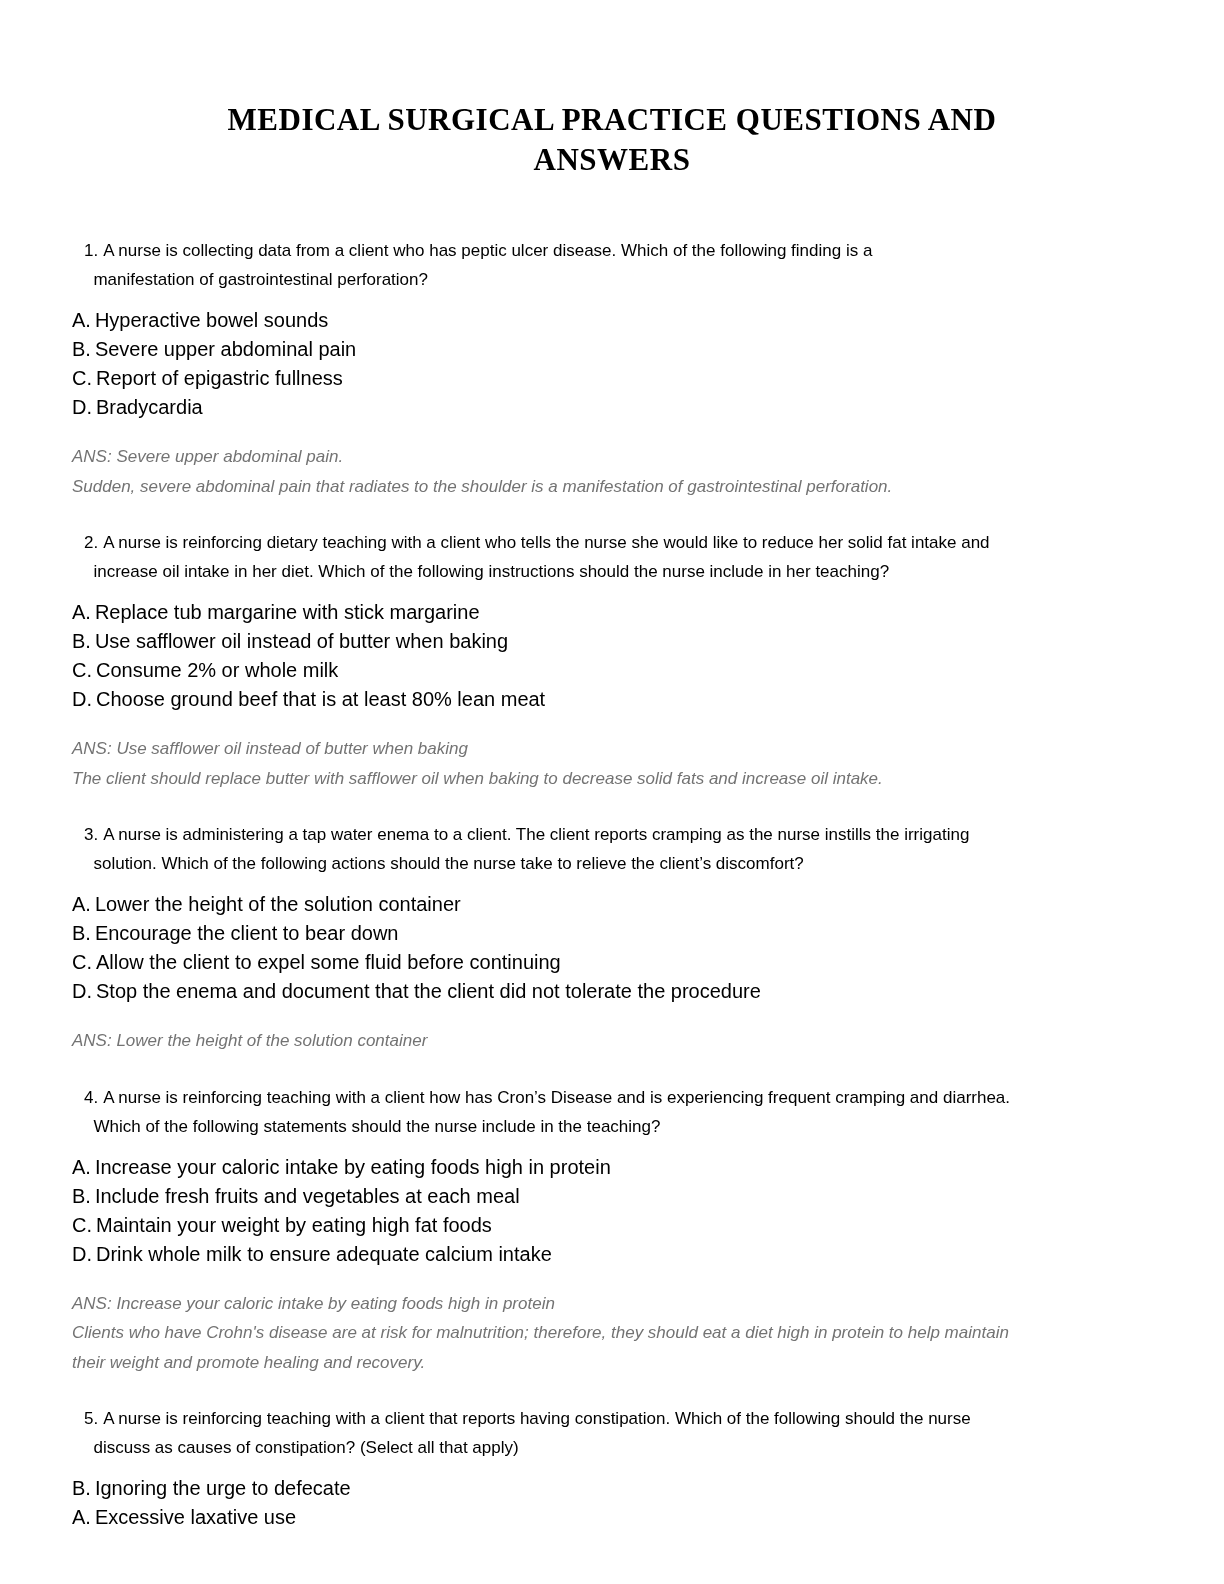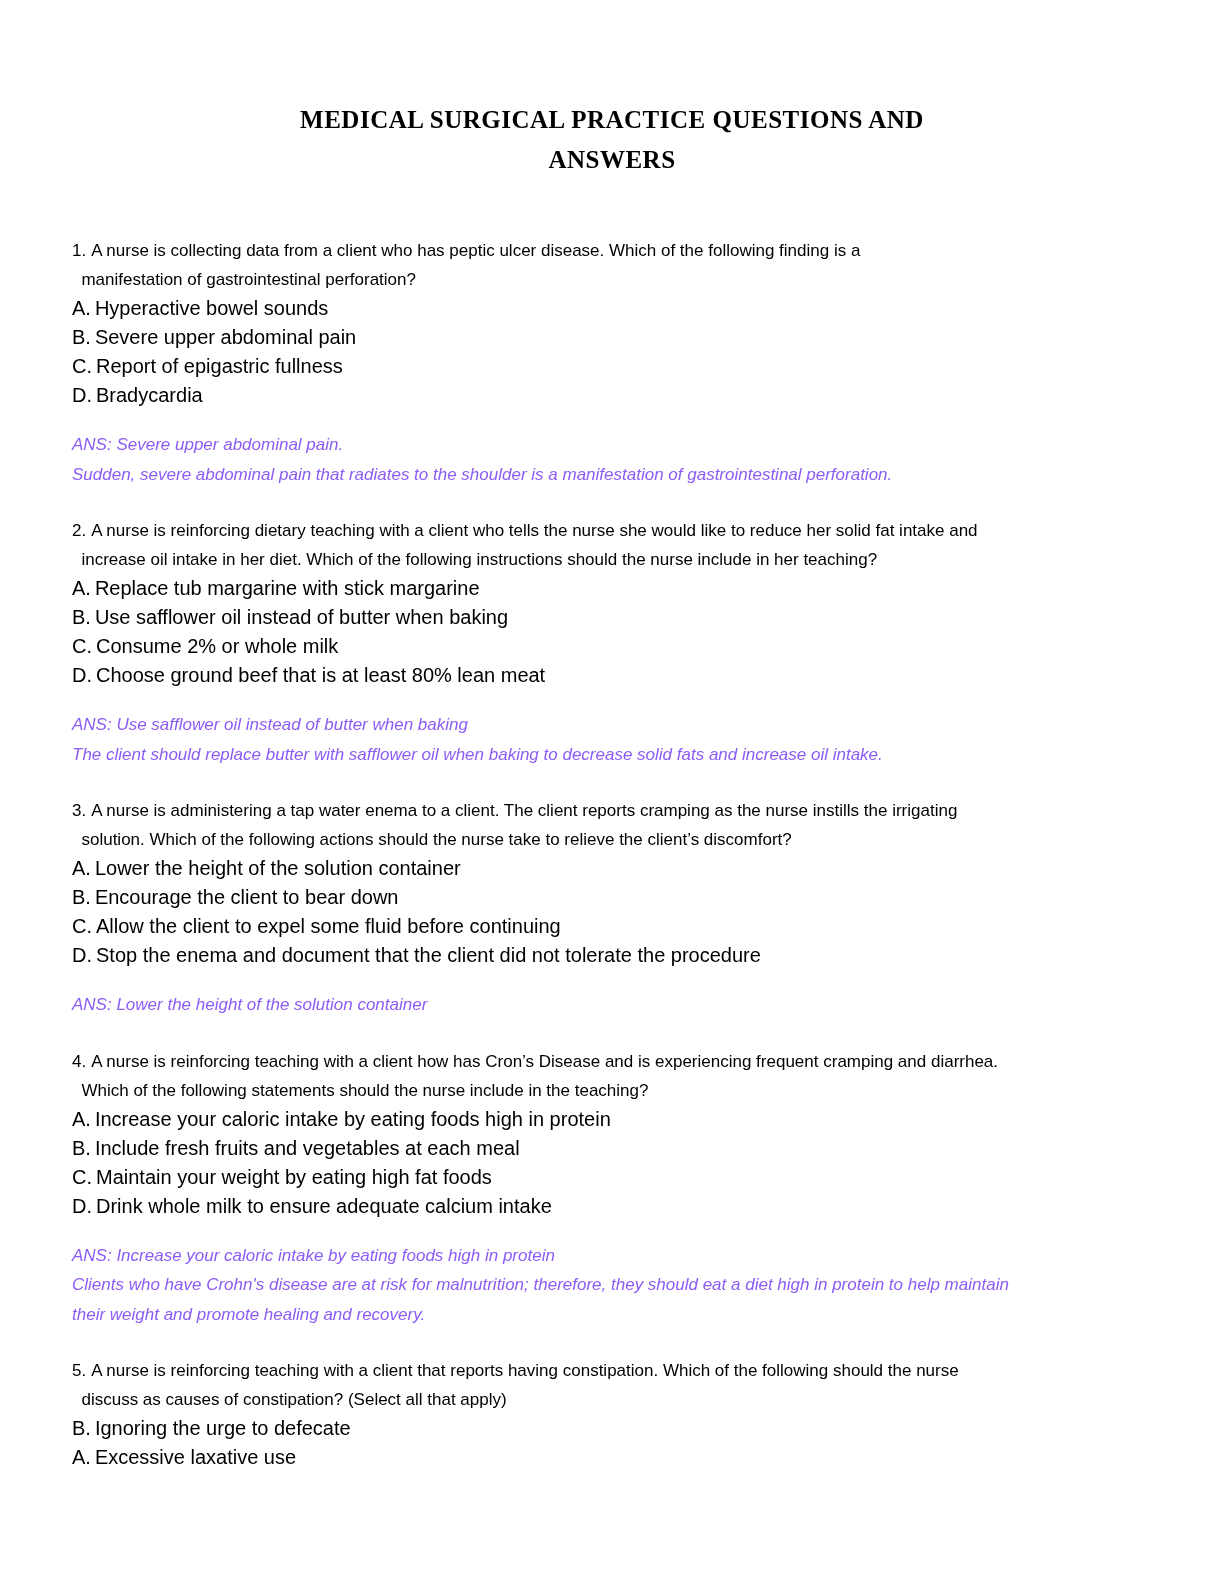--- a/index.html
+++ b/index.html
@@ -16,50 +16,50 @@
   }
   .page {
     box-sizing: border-box;
     width: 1224px;
     height: 1584px;
     padding: 100px 72px 0 72px;
   }
   .doc-title {
     font-family: "Liberation Serif", serif;
     font-weight: bold;
-    font-size: 25px;
+    font-size: 31px;
     line-height: 40px;
     text-align: center;
     white-space: pre-line;
     margin: 0 0 56px 0;
     letter-spacing: 0.5px;
   }
   .qa-block {
     margin: 0;
   }
   .question-line {
     font-size: 17px;
     line-height: 29px;
-    margin: 0;
+    margin: 12px;
   }
   .q-num {
     margin-right: 5px;
   }
   .q-text {
     white-space: pre;
   }
   .option-row {
     font-size: 20px;
     line-height: 29px;
   }
   .opt-label {
     margin-right: 4px;
   }
   .answer-block {
-    color: #8b5cf6;
+    color: #737373;
     font-style: italic;
     font-size: 17px;
     line-height: 29.5px;
     margin: 20px 0 27px 0;
   }
   .answer-block p {
     margin: 0;
     white-space: pre;
   }
 </style>

